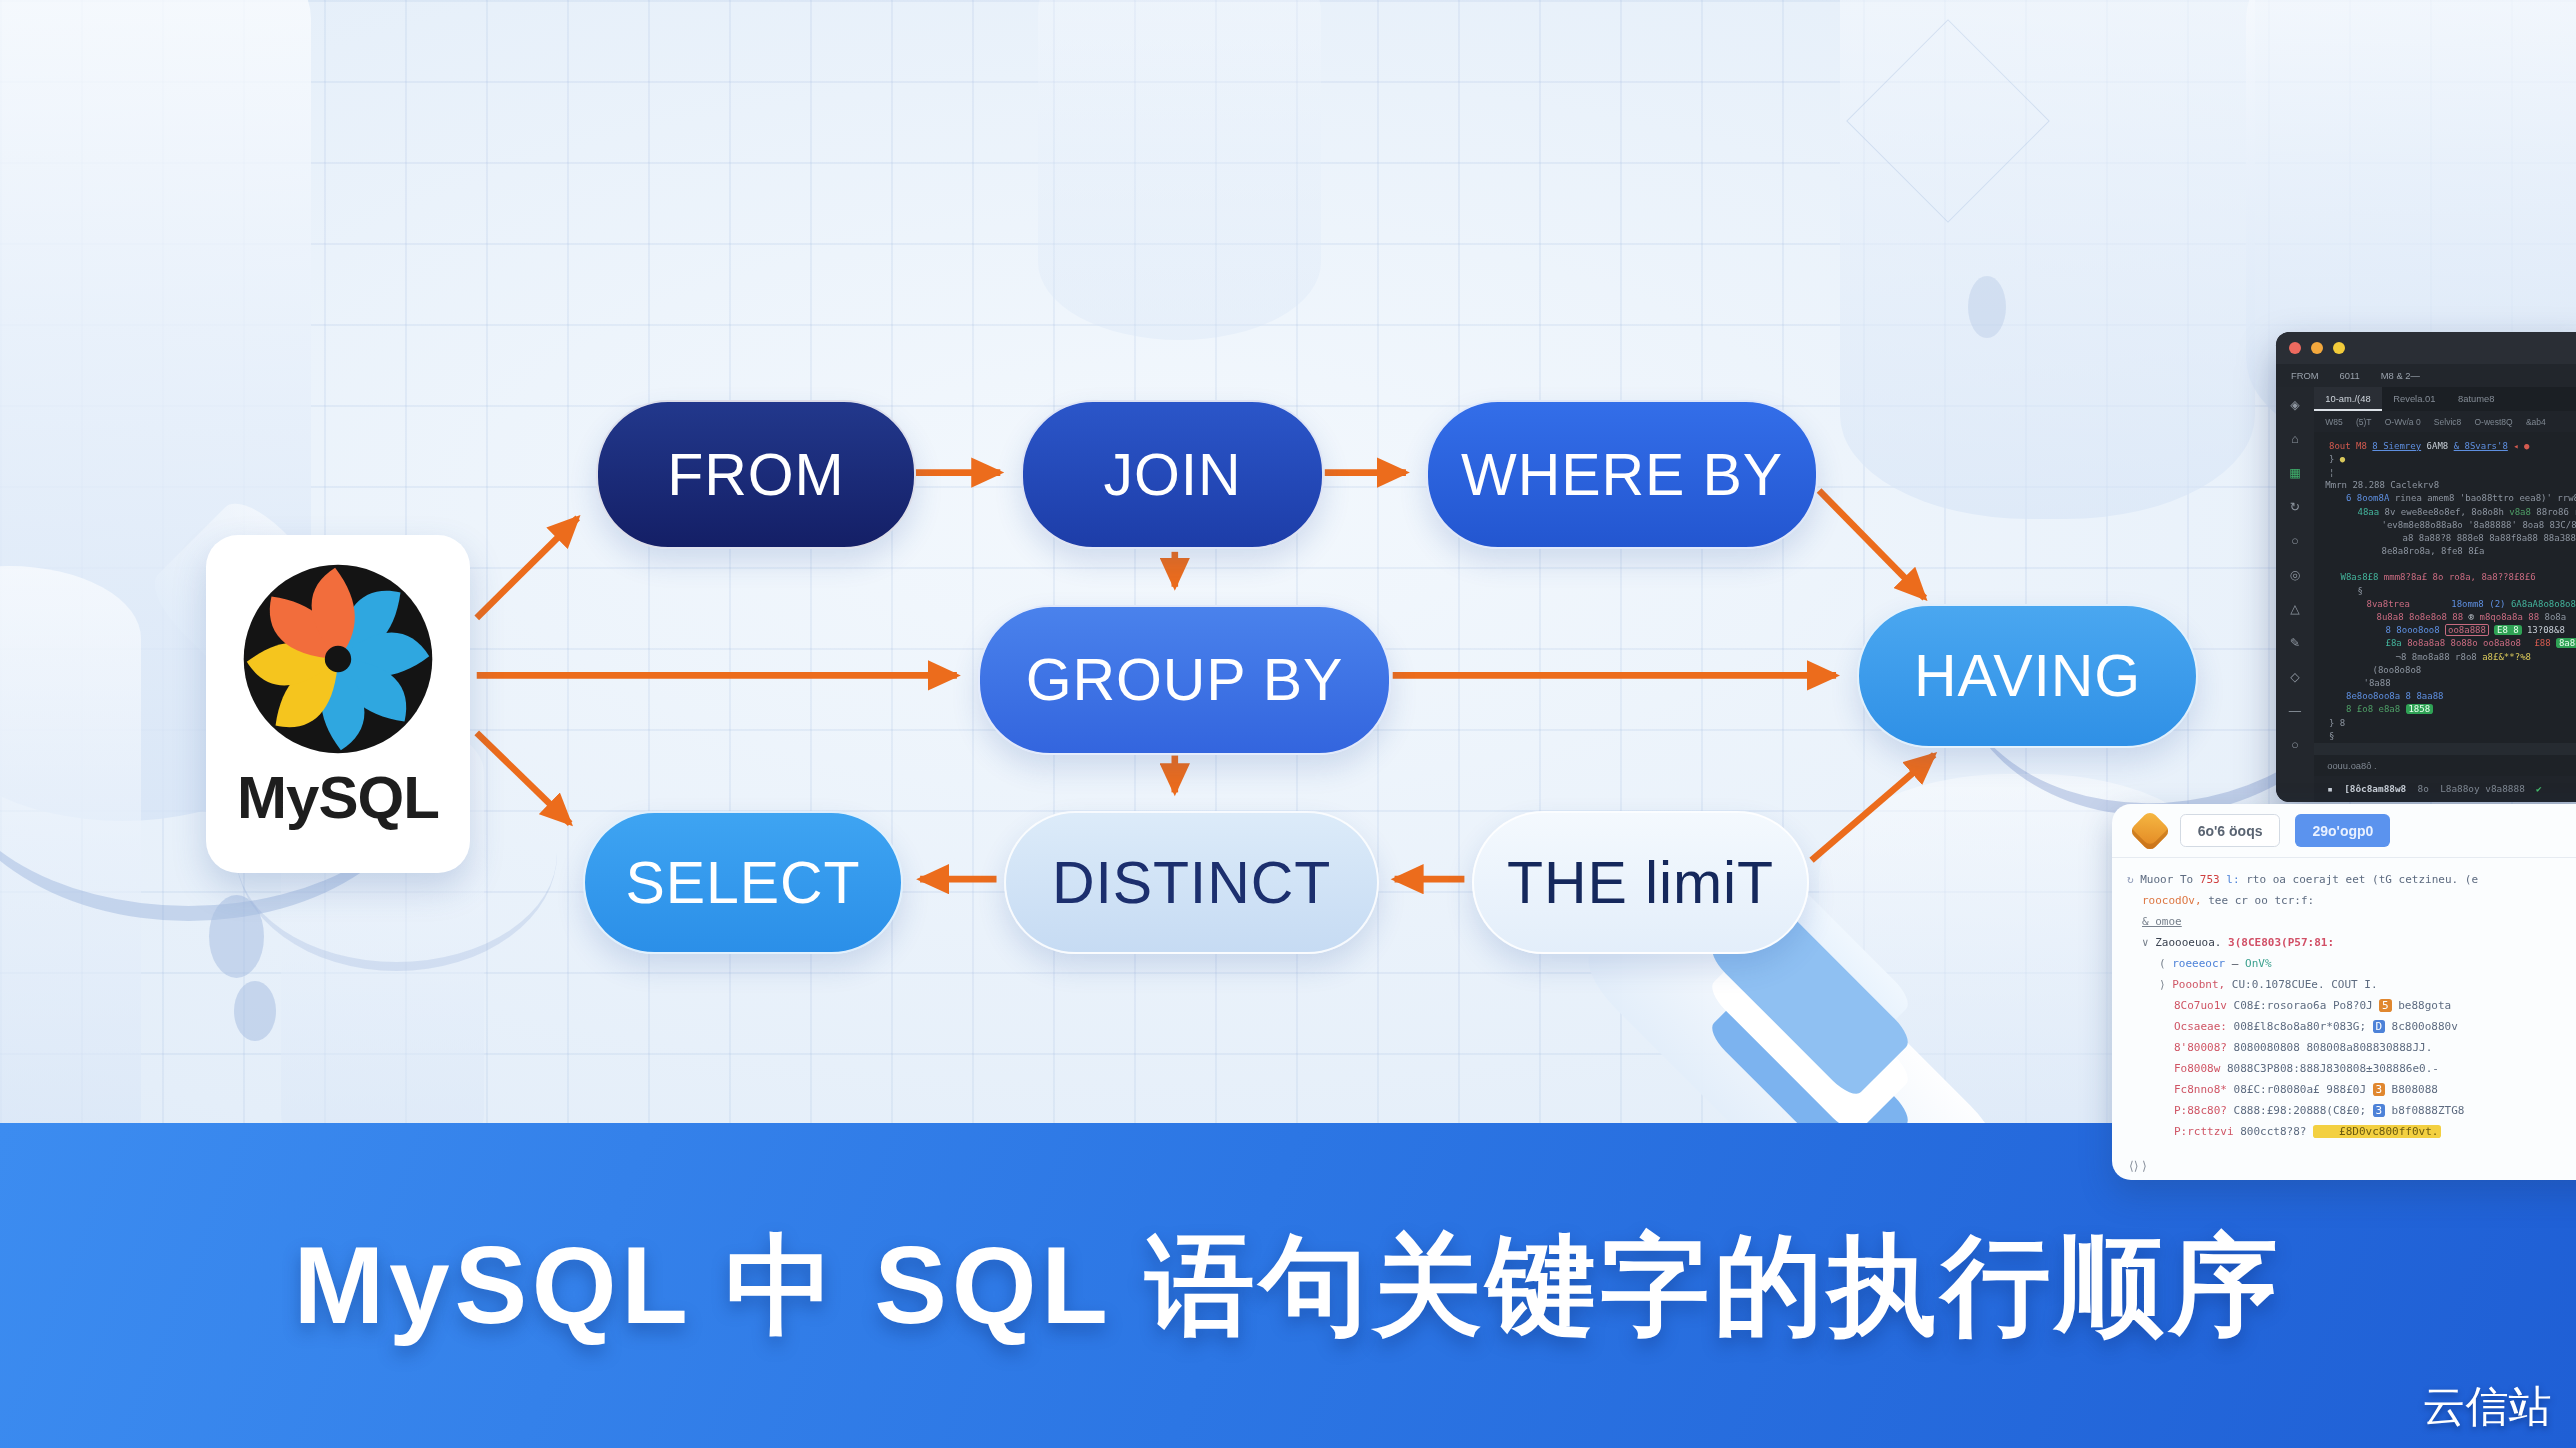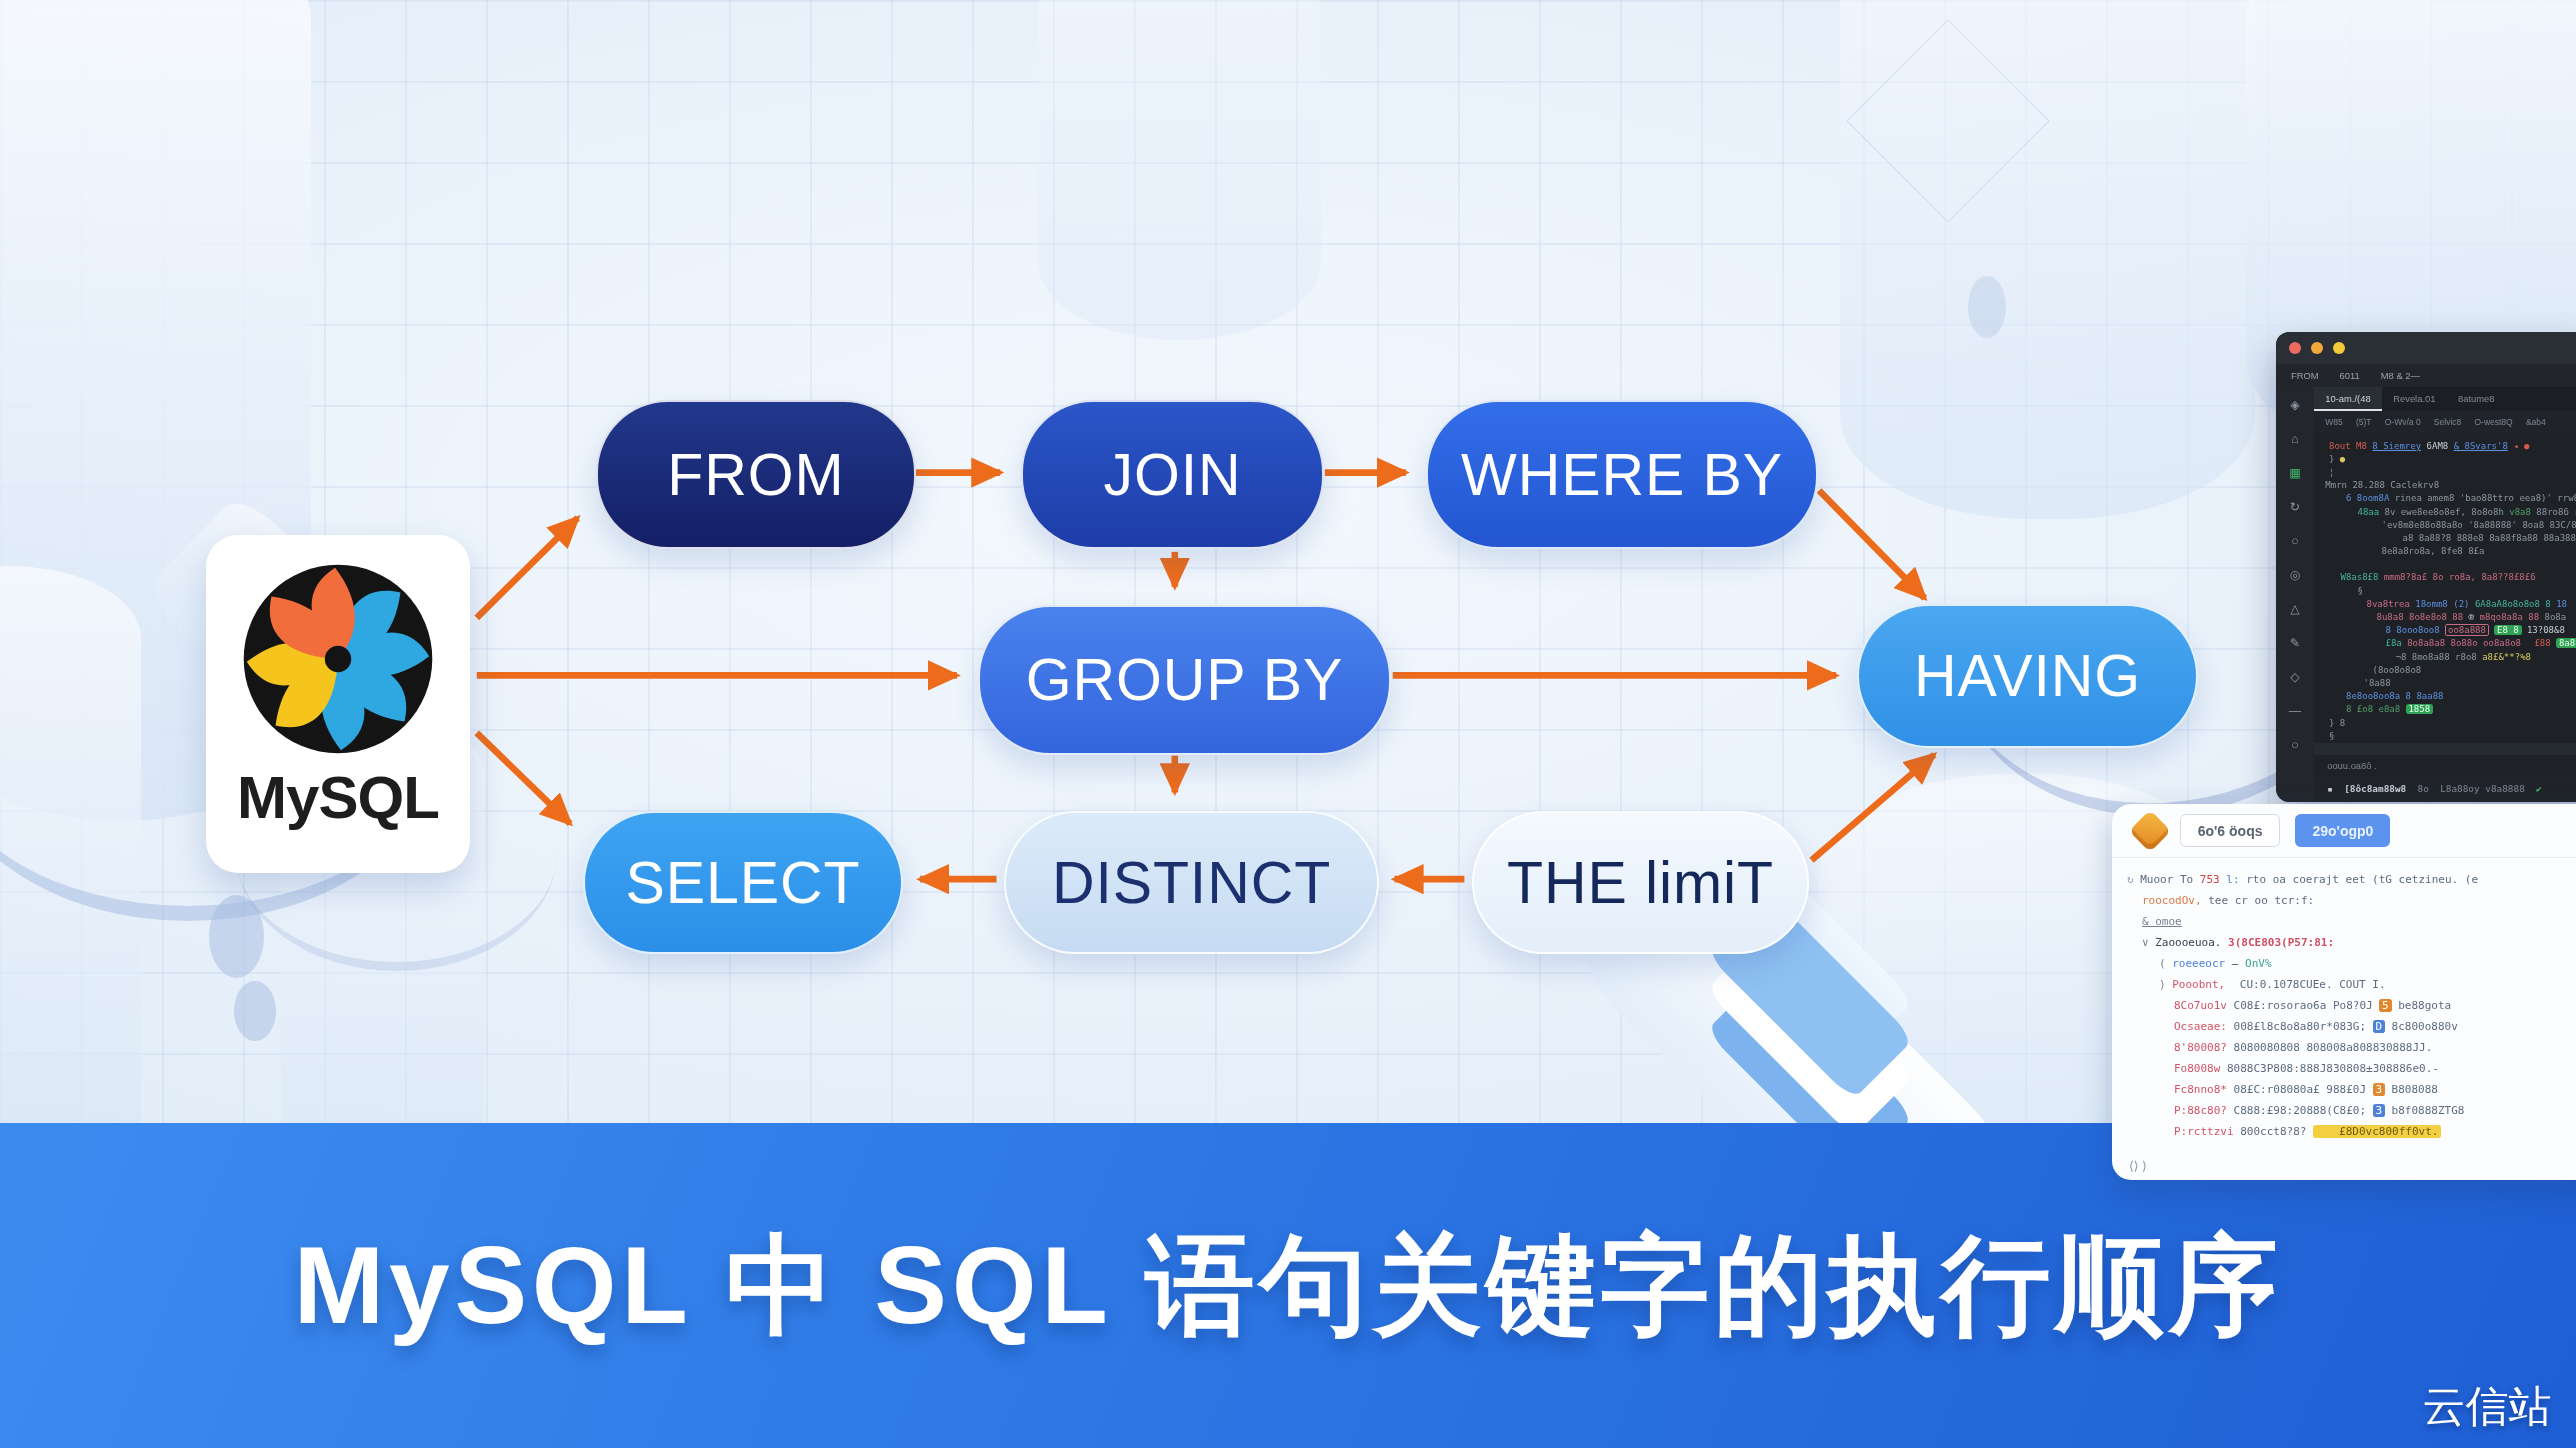--- a/index.html
+++ b/index.html
@@ -228,21 +228,21 @@
             <div class="cline" style="padding-left: 7.5px;"><span style="color: rgb(141, 149, 160);">¦</span></div>
             <div class="cline" style="padding-left: 3.8px;"><span style="color: rgb(141, 149, 160);">Mmrn 28.288  Caclekrv8</span></div>
             <div class="cline" style="padding-left: 24.5px;"><span style="color: rgb(94, 143, 224);">6 8oom8A</span><span style="color: rgb(141, 149, 160);"> rinea amem8 'bao88ttro eea8)' rrw8oute</span></div>
             <div class="cline" style="padding-left: 36px;"><span style="color: rgb(67, 179, 155);">48aa</span><span style="color: rgb(141, 149, 160);"> 8v ewe8ee8o8ef, 8o8o8h </span><span style="color: rgb(78, 158, 102);">v8a8</span><span style="color: rgb(141, 149, 160);"> 88ro86 ro8a8</span></div>
             <div class="cline" style="padding-left: 60px;"><span style="color: rgb(141, 149, 160);">'ev8m8e88o88a8o '8a88888' 8oa8 83C/83 8?%8£8 (88a</span></div>
             <div class="cline" style="padding-left: 81px;"><span style="color: rgb(141, 149, 160);">a8 8a88?8 888e8 8a88f8a88 88a3888o 8</span></div>
             <div class="cline" style="padding-left: 60px;"><span style="color: rgb(141, 149, 160);">8e8a8ro8a, 8fe8 8£a</span></div>
             <div class="cline" style="padding-left: 0px;"></div>
             <div class="cline" style="padding-left: 19px;"><span style="color: rgb(67, 179, 155);">W8as8£8</span><span style="color: rgb(201, 107, 128);"> mmm8?8a£ 8o ro8a, 8a8??8£8£6</span></div>
             <div class="cline" style="padding-left: 36px;"><span style="color: rgb(141, 149, 160);">§</span></div>
-            <div class="cline" style="padding-left: 45px;"><span style="color: rgb(201, 107, 128);">8va8trea</span><span style="color: rgb(94, 143, 224);"> 18omm8 (2)</span><span style="color: rgb(67, 179, 155);"> 6A8aA8o8o8o8 8</span><span style="color: rgb(94, 143, 224);"> 18</span></div>
+            <div class="cline" style="padding-left: 45px;"><span style="color: rgb(201, 107, 128);">8va8trea</span><span style="color: rgb(94, 143, 224); margin-left: 36px;"> 18omm8 (2)</span><span style="color: rgb(67, 179, 155);"> 6A8aA8o8o8o8 8</span><span style="color: rgb(94, 143, 224);"> 18</span></div>
             <div class="cline" style="padding-left: 55px;"><span style="color: rgb(201, 107, 128);">8u8a8 8o8e8o8 88</span><span style="color: rgb(199, 206, 214);"> ® </span><span style="color: rgb(201, 107, 128);">m8qo8a8a 88</span><span style="color: rgb(141, 149, 160);"> 8o8a</span></div>
             <div class="cline" style="padding-left: 64px;"><span style="color: rgb(94, 143, 224);">8 8ooo8oo8 </span><span class="seg-box" style="color: rgb(201, 107, 128);">oo8a888</span><span style="color: rgb(141, 149, 160);"> </span><span class="seg-badge" style="color: rgb(234, 255, 239); background: rgb(47, 162, 85);">E8 8</span><span style="color: rgb(199, 206, 214);"> 13?08&amp;8</span></div>
             <div class="cline" style="padding-left: 64px;"><span style="color: rgb(67, 179, 155);">£8a</span><span style="color: rgb(201, 107, 128);"> 8o8a8a8 8o88o oo8a8o8</span><span style="color: rgb(212, 90, 79); padding-left: 8px;"> £88 </span><span class="seg-badge" style="color: rgb(234, 255, 239); background: rgb(47, 162, 85);">8a88</span></div>
             <div class="cline" style="padding-left: 74px;"><span style="color: rgb(141, 149, 160);">¬8 8mo8a88 r8o8</span><span style="color: rgb(217, 200, 91);"> a8£&amp;**?%8</span></div>
             <div class="cline" style="padding-left: 51px;"><span style="color: rgb(141, 149, 160);">(8oo8o8o8</span></div>
             <div class="cline" style="padding-left: 42px;"><span style="color: rgb(141, 149, 160);">'8a88</span></div>
             <div class="cline" style="padding-left: 24.5px;"><span style="color: rgb(94, 143, 224);">8e8oo8oo8a 8 8aa88</span></div>
             <div class="cline" style="padding-left: 24.5px;"><span style="color: rgb(78, 158, 102);">8 £o8 e8a8 </span><span class="seg-badge" style="color: rgb(234, 255, 239); background: rgb(47, 162, 85);">1858</span></div>
             <div class="cline" style="padding-left: 7.5px;"><span style="color: rgb(141, 149, 160);">}  8</span></div>
             <div class="cline" style="padding-left: 7.5px;"><span style="color: rgb(141, 149, 160);">§</span></div>
@@ -265,21 +265,21 @@
       <div class="p-logo"></div>
       <button class="p-btn-light">6o'6 öoqs</button>
       <button class="p-btn-blue">29o'ogp0</button>
     </div>
     <div class="p-body" id="p-body">
         <div class="pline" style="padding-left: 0px;"><span style="color: rgb(143, 155, 184);">↻ </span><span style="color: rgb(93, 107, 128);">Muoor To </span><span style="color: rgb(207, 63, 63);">753</span><span style="color: rgb(77, 130, 216);"> l:</span><span style="color: rgb(93, 107, 128);"> rto oa coerajt eet (tG cetzineu. (e</span></div>
         <div class="pline" style="padding-left: 15px;"><span style="color: rgb(221, 119, 67);">roocodOv,</span><span style="color: rgb(93, 107, 128);"> tee cr oo tcr:f:</span></div>
         <div class="pline" style="padding-left: 15px;"><span style="color: rgb(119, 128, 140); text-decoration: underline;">&amp; omoe</span></div>
         <div class="pline" style="padding-left: 15px;"><span style="color: rgb(119, 128, 140);">∨ </span><span style="color: rgb(58, 66, 80);">Zaoooeuoa. </span><span style="color: rgb(209, 79, 102); font-weight: bold;">3(8CE803(P57:81:</span></div>
         <div class="pline" style="padding-left: 32px;"><span style="color: rgb(119, 128, 140);">( </span><span style="color: rgb(77, 130, 216);">roeeeocr</span><span style="color: rgb(58, 66, 80);"> — </span><span style="color: rgb(58, 160, 142);">OnV%</span></div>
-        <div class="pline" style="padding-left: 32px;"><span style="color: rgb(119, 128, 140);">⟩ </span><span style="color: rgb(207, 85, 101);">Pooobnt,</span><span style="color: rgb(93, 107, 128); margin-left: 8px;">  CU:0.1078CUEe. COUT I.</span></div>
+        <div class="pline" style="padding-left: 32px;"><span style="color: rgb(119, 128, 140);">⟩ </span><span style="color: rgb(207, 85, 101);">Pooobnt,</span><span style="color: rgb(93, 107, 128);">  CU:0.1078CUEe. COUT I.</span></div>
         <div class="pline" style="padding-left: 47px;"><span style="color: rgb(207, 85, 101);">8Co7uo1v</span><span style="color: rgb(93, 107, 128);">  C08£:rosorao6a Po8?0J </span><span class="seg-badge" style="color: rgb(255, 255, 255); background: rgb(224, 135, 47);">5</span><span style="color: rgb(93, 107, 128);"> be88gota</span></div>
         <div class="pline" style="padding-left: 47px;"><span style="color: rgb(207, 85, 101);">Ocsaeae:</span><span style="color: rgb(93, 107, 128);">  008£l8c8o8a80r*083G; </span><span class="seg-badge" style="color: rgb(255, 255, 255); background: rgb(77, 130, 216);">D</span><span style="color: rgb(93, 107, 128);"> 8c800o880v</span></div>
         <div class="pline" style="padding-left: 47px;"><span style="color: rgb(207, 85, 101);">8'80008?</span><span style="color: rgb(93, 107, 128);">  8080080808 808008a808830888JJ.</span></div>
         <div class="pline" style="padding-left: 47px;"><span style="color: rgb(207, 85, 101);">Fo8008w</span><span style="color: rgb(93, 107, 128);">  8088C3P808:888J830808±308886e0.-</span></div>
         <div class="pline" style="padding-left: 47px;"><span style="color: rgb(207, 85, 101);">Fc8nno8*</span><span style="color: rgb(93, 107, 128);">  08£C:r08080a£ 988£0J </span><span class="seg-badge" style="color: rgb(255, 255, 255); background: rgb(224, 135, 47);">3</span><span style="color: rgb(93, 107, 128);"> B808088</span></div>
         <div class="pline" style="padding-left: 47px;"><span style="color: rgb(207, 85, 101);">P:88c80?</span><span style="color: rgb(93, 107, 128);">  C888:£98:20888(C8£0; </span><span class="seg-badge" style="color: rgb(255, 255, 255); background: rgb(77, 130, 216);">3</span><span style="color: rgb(93, 107, 128);"> b8f0888ZTG8</span></div>
         <div class="pline" style="padding-left: 47px;"><span style="color: rgb(207, 85, 101);">P:rcttzvi</span><span style="color: rgb(93, 107, 128);">  800cct8?8? </span><span class="seg-badge" style="color: rgb(107, 90, 16); background: rgb(243, 208, 65); padding-left: 26px;">£8D0vc800ff0vt.</span></div>
       </div>
     <div class="p-footer">⟨⟩   ⟩</div>
   </div>

